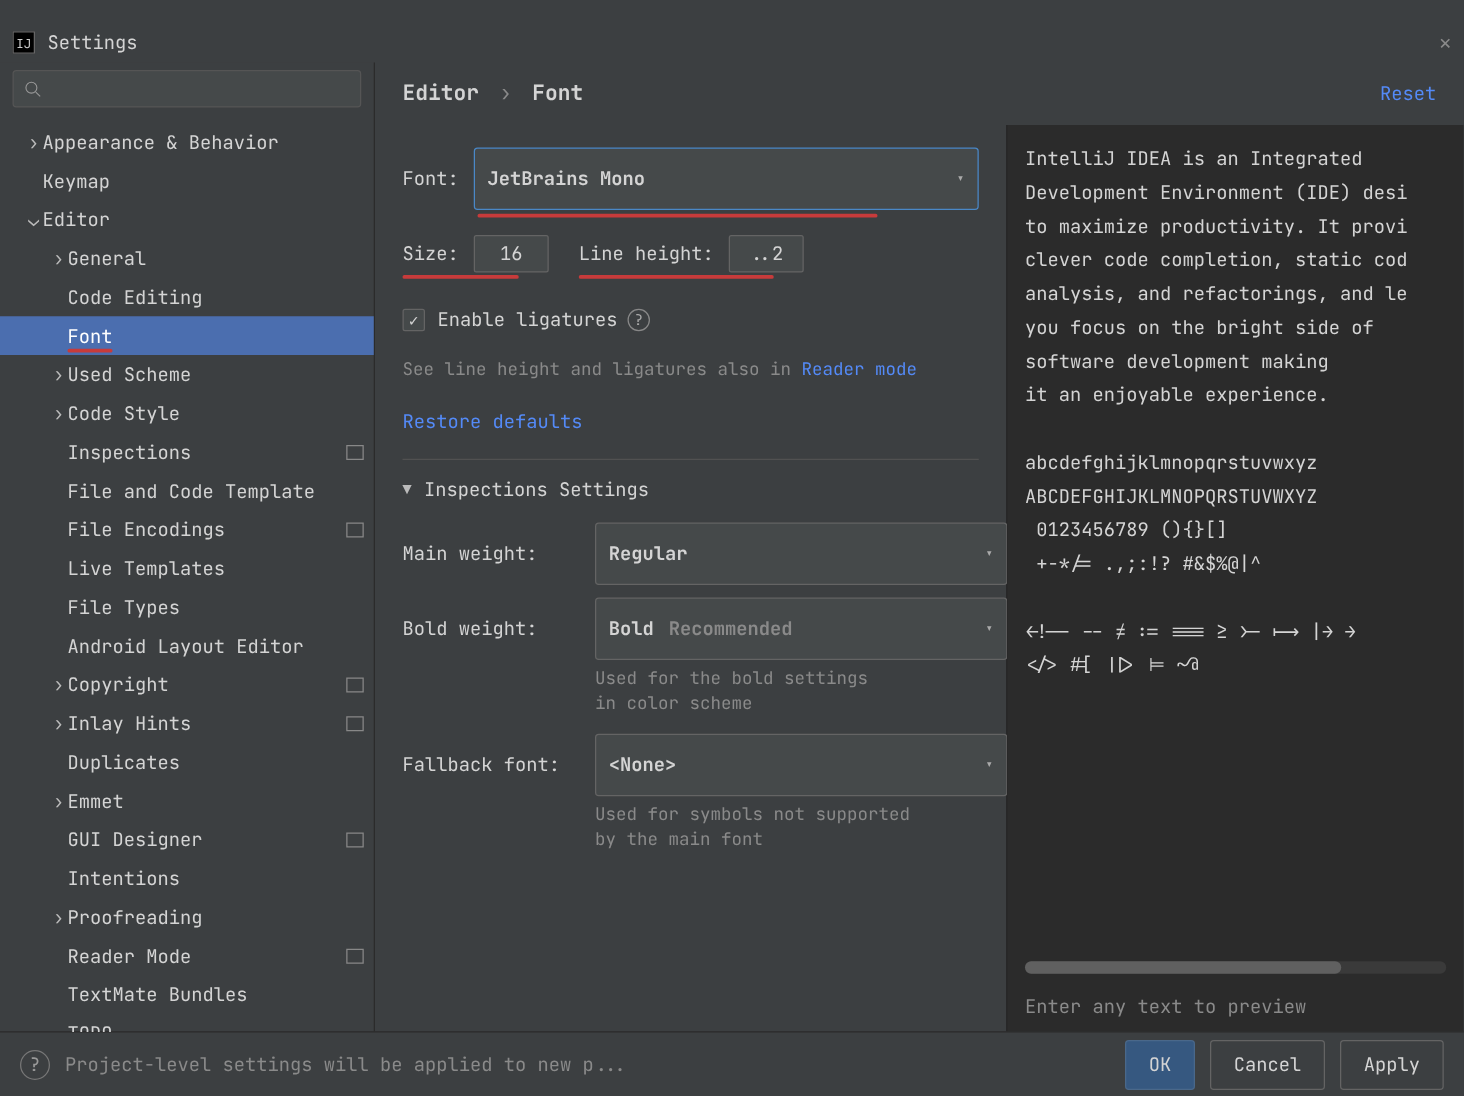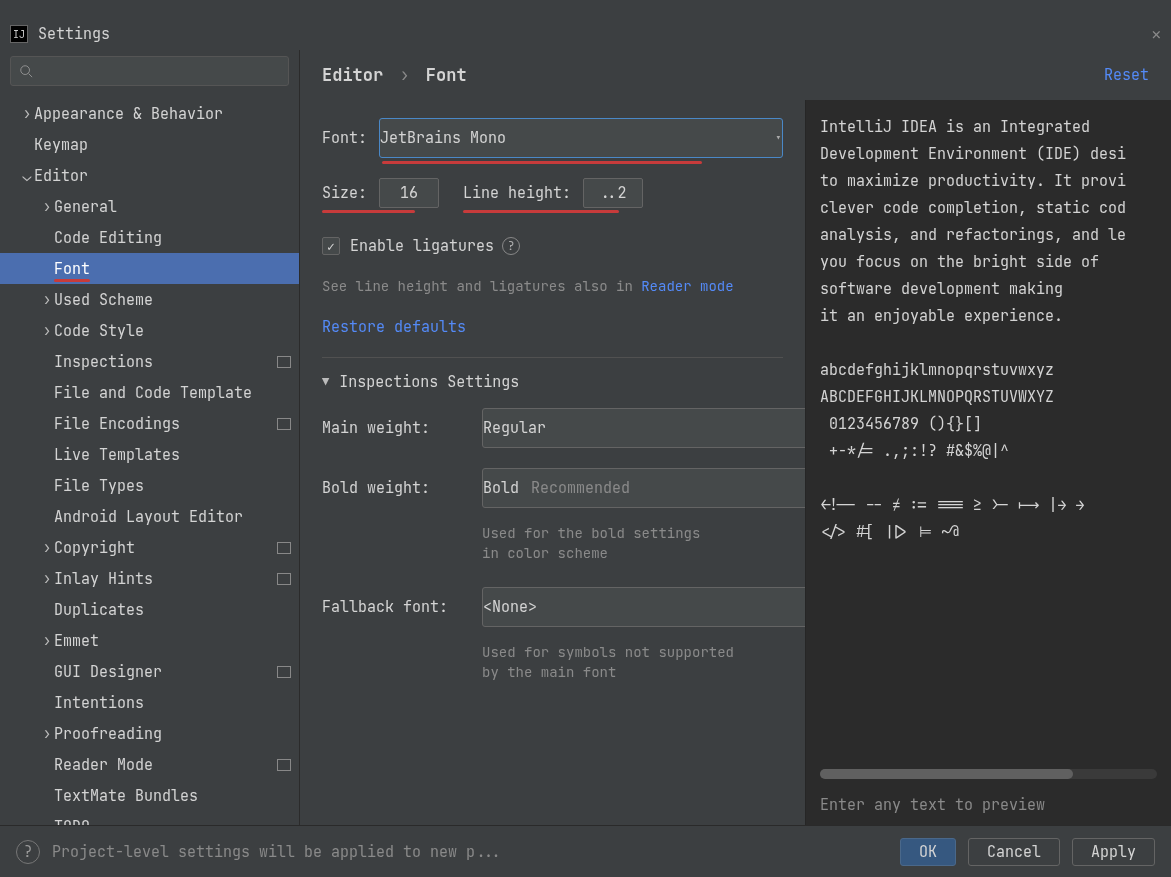--- a/index.html
+++ b/index.html
@@ -42,44 +42,44 @@
   .underline-red{position:absolute;left:0;bottom:-3px;height:3px;background:var(--underline);border-radius:2px;}
   .main{flex:1;display:flex;flex-direction:column;min-width:0;}
   .main-head{height:50px;display:flex;align-items:center;padding:0 22px;}
   .crumb{color:var(--txt-bright);font-weight:bold;font-size:17px;}
   .crumb .sep{color:var(--txt-dim);margin:0 6px;font-weight:normal;}
   .reset{margin-left:auto;color:#548af7;cursor:pointer;}
   .main-body{flex:1;display:flex;min-height:0;}
   .form{flex:1;padding:18px 22px;overflow-y:auto;max-width:505px;min-width:505px;}
   .row{display:flex;align-items:center;margin-bottom:20px;}
   .lblc{color:var(--txt-bright);margin-right:12px;}
-  .combo{flex:1;background:var(--input-bg);border:1px solid var(--accent);border-radius:3px;height:40px;display:flex;align-items:center;padding:0 0;position:relative;color:var(--txt-bright);}
+  .combo{flex:1;background:var(--input-bg);border:1px solid var(--accent);border-radius:3px;height:50px;display:flex;align-items:center;padding:0 10px;position:relative;color:var(--txt-bright);font-weight:bold;}
   .combo.plain{border-color:var(--border-light);}
   .combo .tri{margin-left:auto;font-size:12px;color:#aaa;}
   .numfield{width:60px;height:30px;background:var(--input-bg);border:1px solid var(--border-light);border-radius:2px;color:var(--txt-bright);text-align:center;display:flex;align-items:center;justify-content:center;}
   .check{width:18px;height:18px;border:1px solid var(--border-light);border-radius:2px;background:var(--input-bg);display:inline-flex;align-items:center;justify-content:center;margin-right:10px;}
   .check.on::after{content:"✓";color:var(--txt-bright);font-size:13px;}
   .note{color:var(--txt-dim);font-size:14px;line-height:1.5;}
   .linklike{color:var(--link);cursor:pointer;}
   .qmark{width:18px;height:18px;border:1px solid #888;border-radius:50%;display:inline-flex;align-items:center;justify-content:center;font-size:12px;color:#aaa;margin-left:8px;}
   .section-head{display:flex;align-items:center;border-top:1px solid #515151;padding-top:14px;margin-top:4px;margin-bottom:16px;}
   .section-head .tri2{margin-right:10px;font-size:12px;}
-  .formgrid{display:grid;grid-template-columns:140px 1fr;row-gap:10px;column-gap:14px;align-items:center;gap:20px;}
+  .formgrid{display:grid;grid-template-columns:140px 1fr;row-gap:10px;column-gap:14px;align-items:center;}
   .formgrid .sub{grid-column:2;color:var(--txt-dim);font-size:14px;line-height:1.4;margin-top:-4px;margin-bottom:4px;}
   .combo .muted{color:var(--txt-dim);margin-left:12px;}
   .preview{flex:1;background:var(--preview-bg);border-left:1px solid #262626;display:flex;flex-direction:column;min-width:0;}
   .preview-text{flex:1;padding:14px 14px 0 14px;color:var(--txt-bright);font-size:15px;line-height:1.8;white-space:pre;overflow:hidden;}
   .hscroll{height:10px;margin:6px 14px;background:#3a3a3a;border-radius:5px;position:relative;}
   .hscroll .thumb{position:absolute;left:0;top:0;height:100%;width:75%;background:#606060;border-radius:5px;}
   .preview-hint{color:var(--txt-dim);padding:10px 14px 10px 14px;}
   .footer{height:52px;border-top:1px solid #2a2a2a;display:flex;align-items:center;padding:0 16px;gap:12px;}
   .footer .help{width:24px;height:24px;border:1px solid #777;border-radius:50%;display:inline-flex;align-items:center;justify-content:center;color:#999;}
   .footer .msg{color:var(--txt-dim);}
   .footer .spacer{flex:1;}
-  .btn{height:28px;padding:0 18px;border:1px solid var(--border-light);border-radius:3px;background:var(--bg);color:var(--txt-bright);display:inline-flex;align-items:center;justify-content:center;cursor:pointer;}
+  .btn{height:40px;padding:0 18px;border:1px solid var(--border-light);border-radius:3px;background:var(--bg);color:var(--txt-bright);display:inline-flex;align-items:center;justify-content:center;cursor:pointer;}
   .btn.primary{background:var(--blue-btn);border-color:#4a688a;}
   .u-red{position:relative;}
   .u-red::after{content:"";position:absolute;left:0;bottom:-6px;height:3px;border-radius:2px;background:var(--underline);}
   .tree::-webkit-scrollbar{width:10px;}
   .tree::-webkit-scrollbar-track{background:#3c3f41;}
   .tree::-webkit-scrollbar-thumb{background:#5e5e5e;border-radius:5px;}
 </style>
 </head>
 <body>
 

